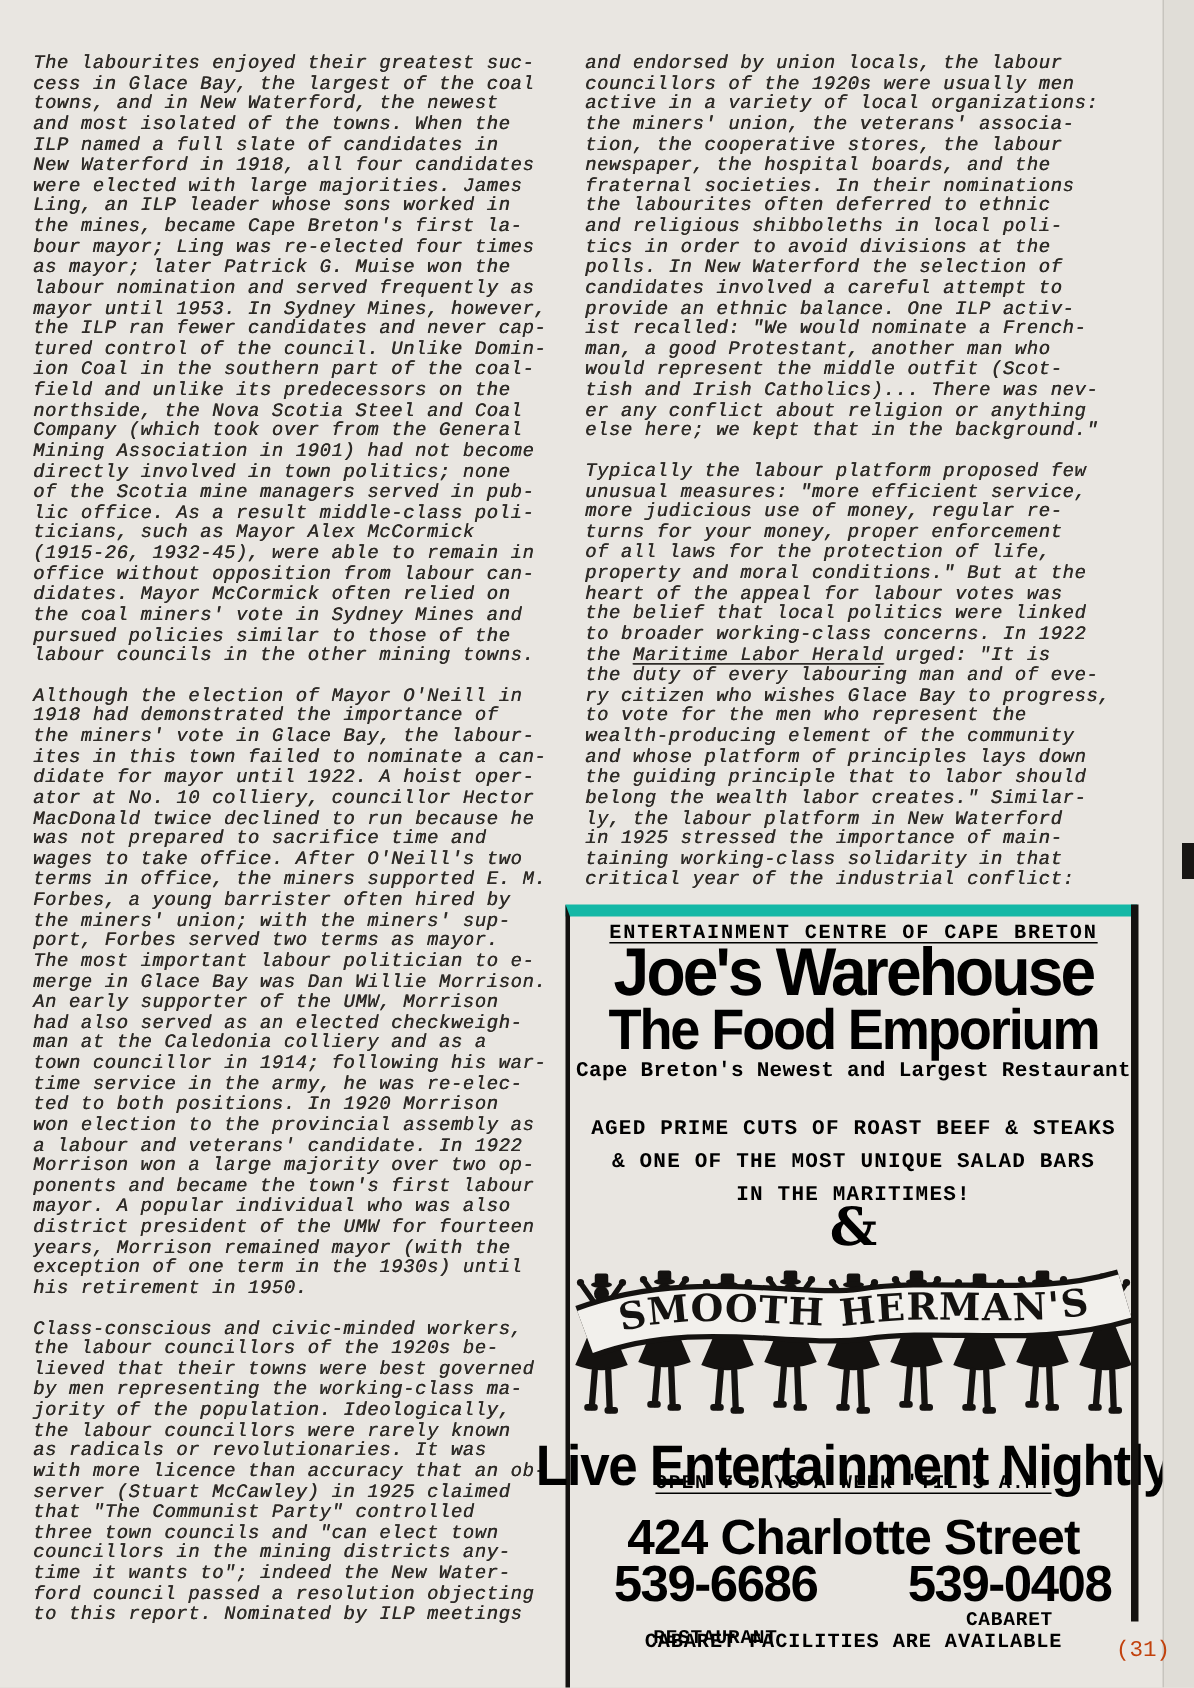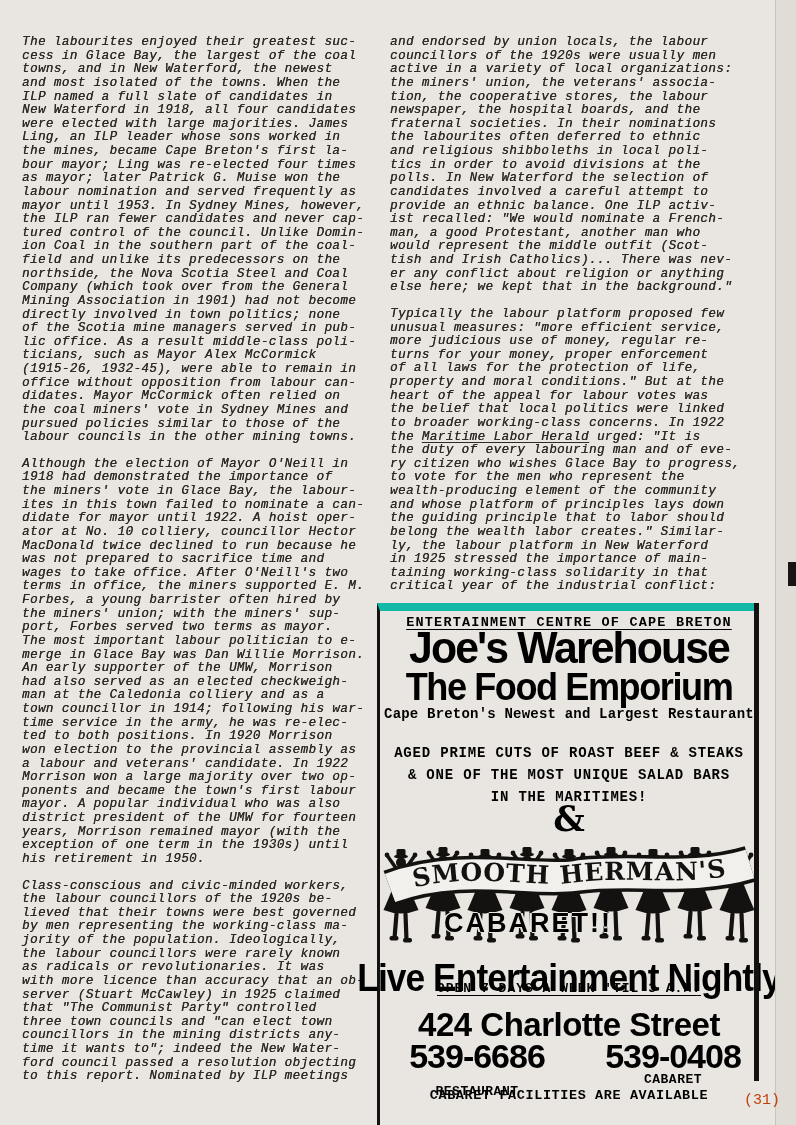--- a/index.html
+++ b/index.html
@@ -235,21 +235,20 @@
       </g>
       <g>
         <use href="#ribbonPath" stroke="#141210" stroke-width="37"></use>
         <use href="#ribbonPath" stroke="#f2f0ec" stroke-width="30"></use>
         <text font-family="DejaVu Serif, serif" font-size="25" font-weight="bold" letter-spacing="1" fill="#141210">
           <textPath href="#ribbonPath" startOffset="50%" text-anchor="middle" dominant-baseline="middle">SMOOTH HERMAN'S</textPath>
         </text>
       </g>
     </svg>
 
-    <div class="ad-cabaret"><span>CABARET</span><span>!!</span></div>
     <div class="c ad-open"><span class="u">OPEN 7 DAYS A WEEK 'TIL 3 A.M.</span></div>
     <div class="bigsans ad-live">Live Entertainment Nightly</div>
     <div class="c bigsans ad-address">424 Charlotte Street</div>
     <div class="phone phone-1">539-6686</div>
     <div class="phone phone-2">539-0408</div>
     <div class="phone-label label-1">RESTAURANT</div>
     <div class="phone-label label-2">CABARET</div>
     <div class="c ad-banquet">CABARET FACILITIES ARE AVAILABLE</div>
   </div>
 

